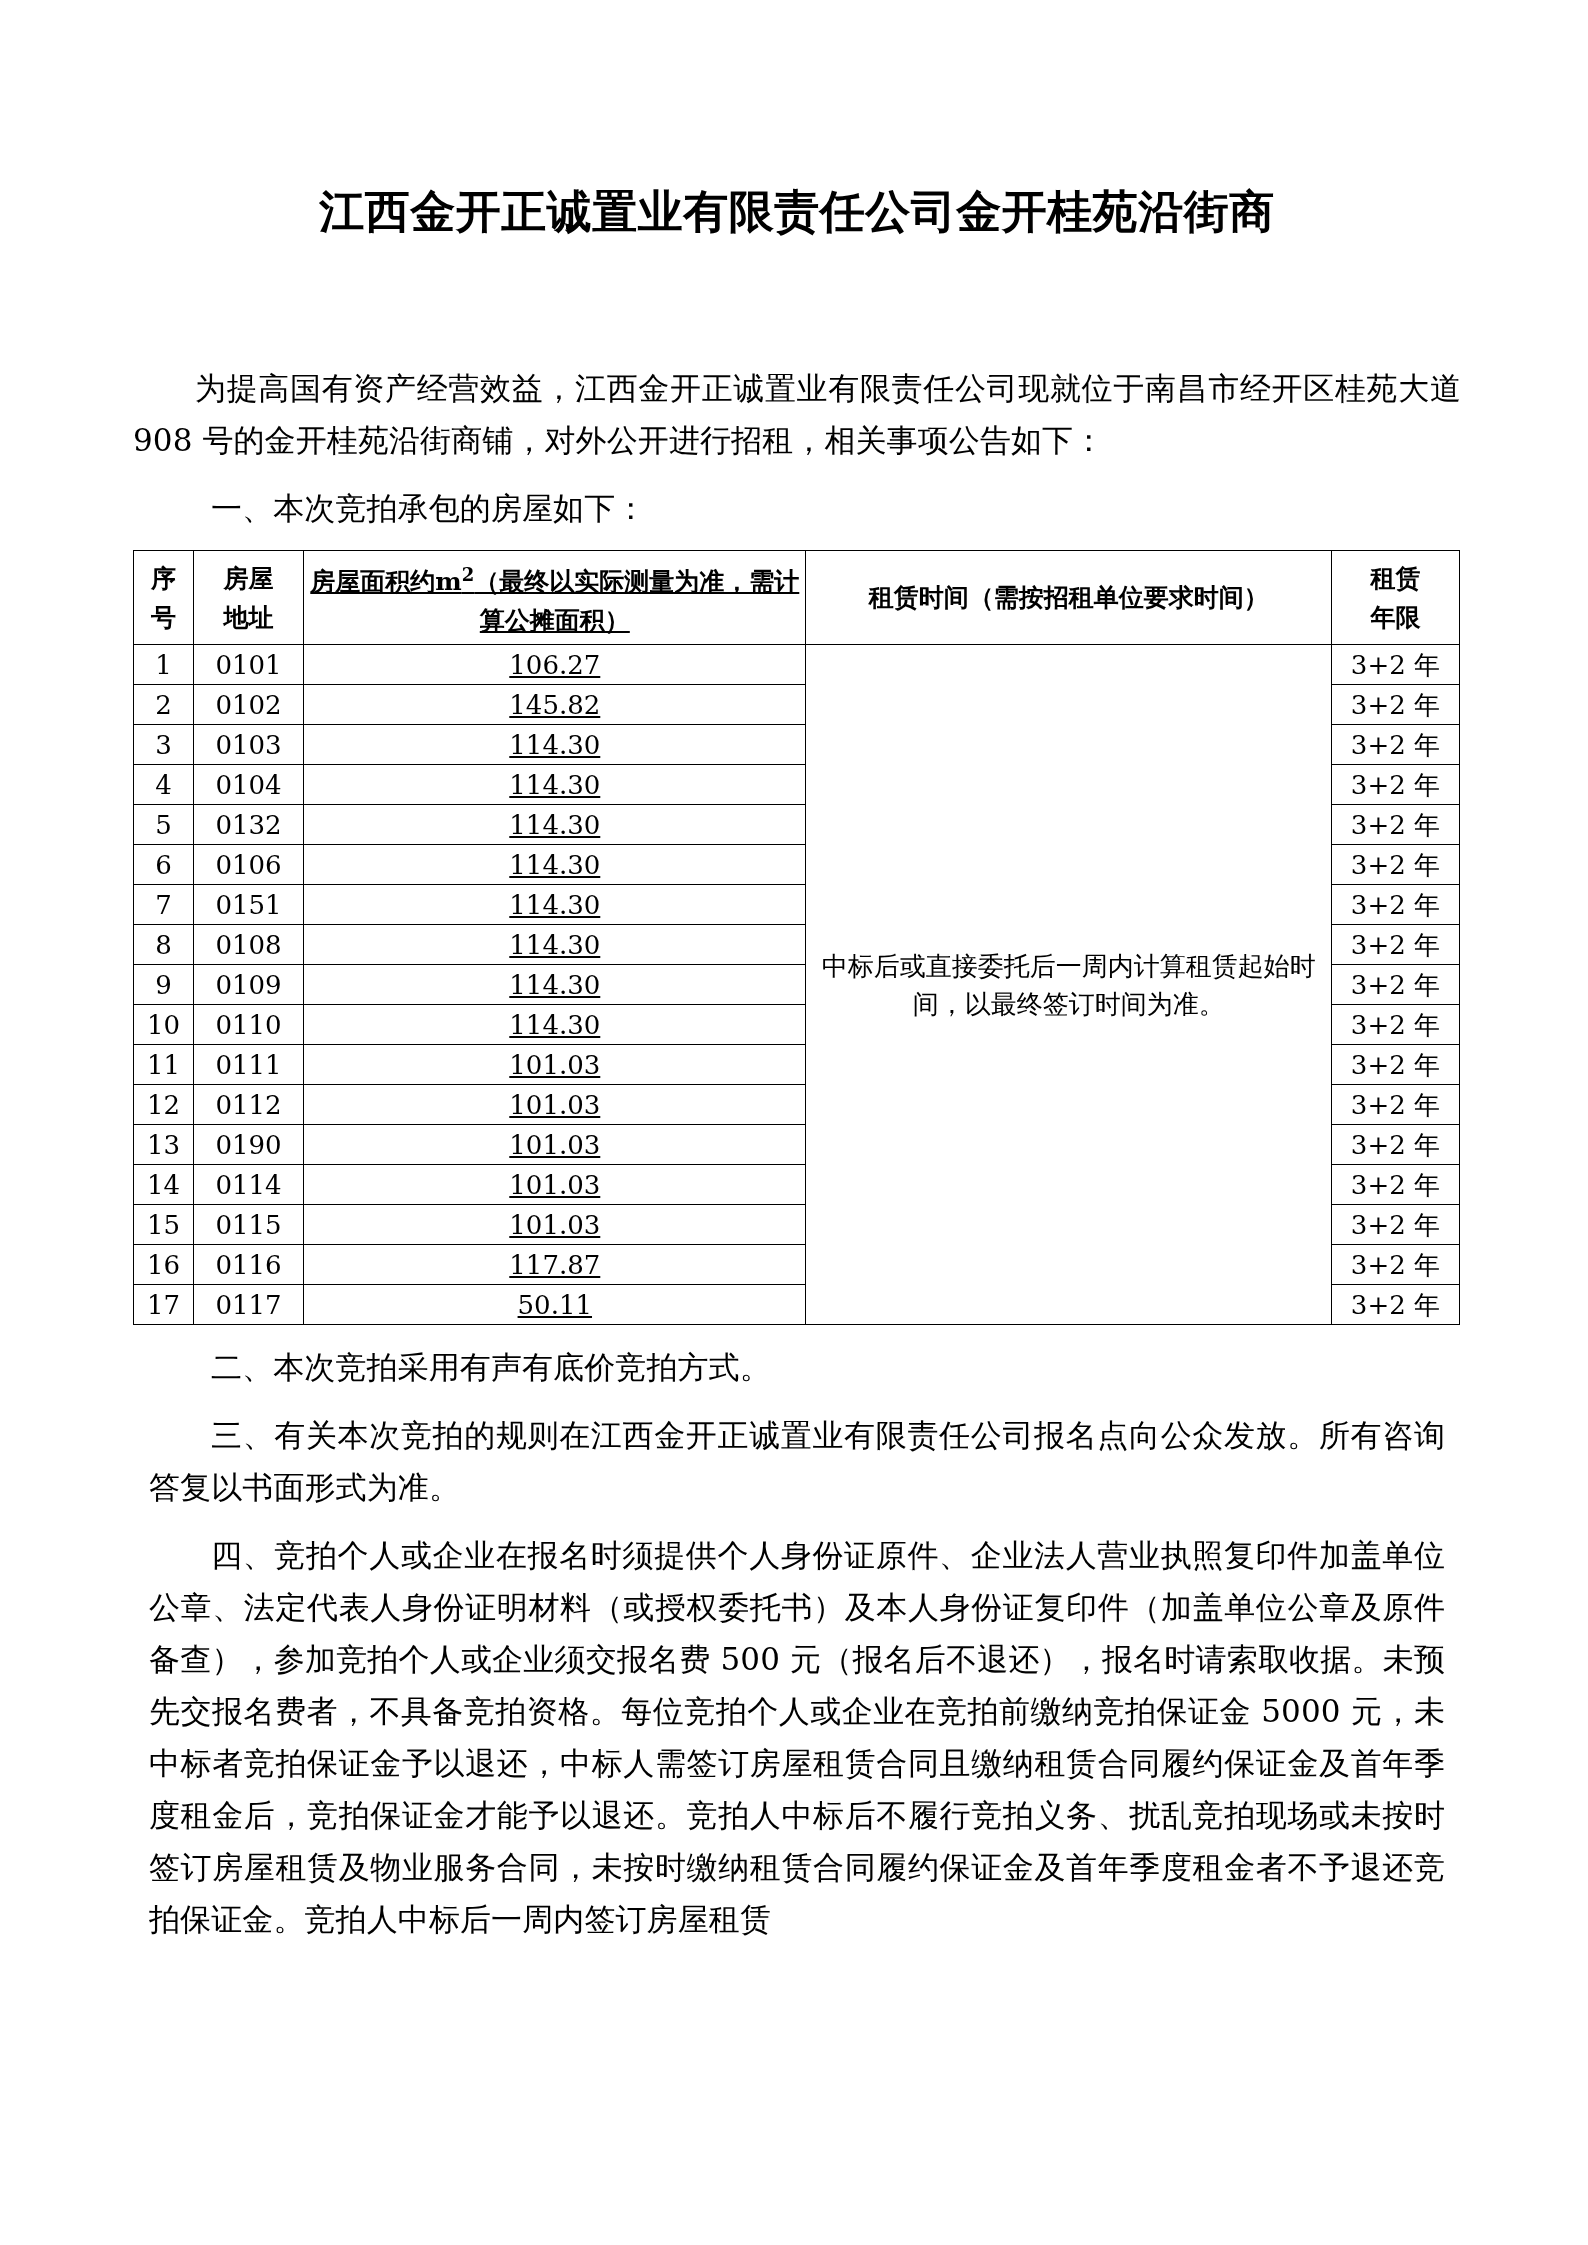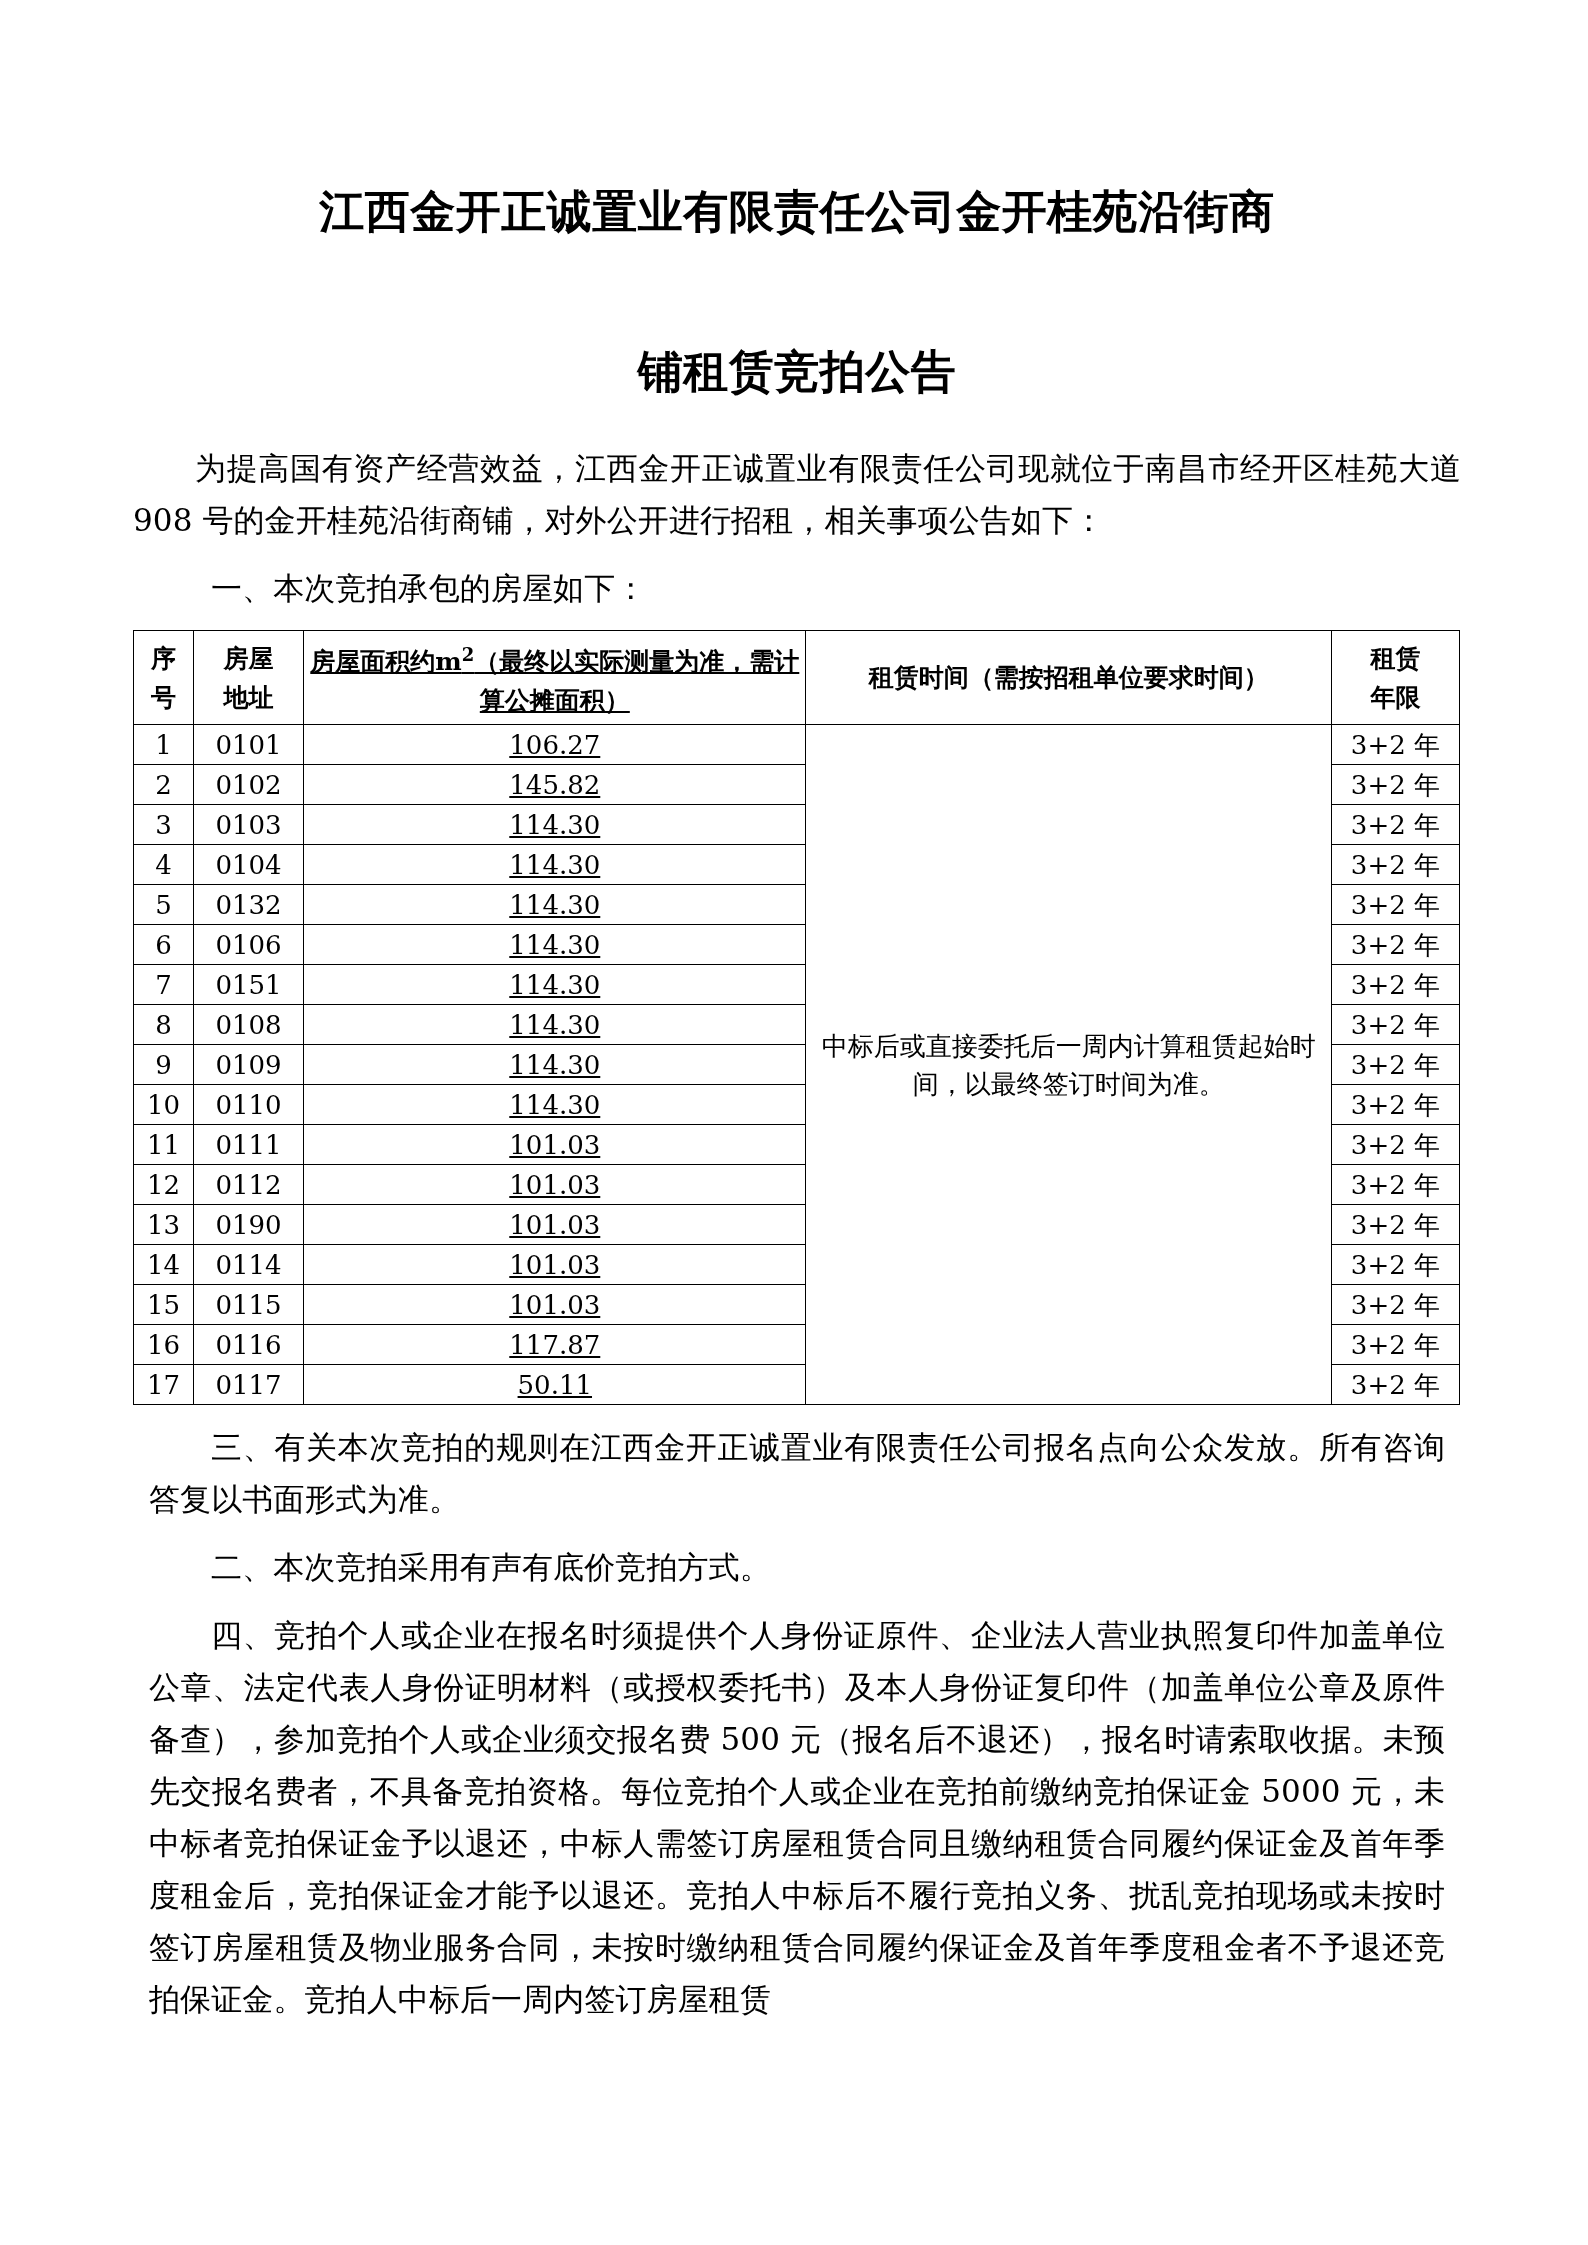--- a/index.html
+++ b/index.html
@@ -110,21 +110,20 @@
   .num-cell { font-variant-numeric: tabular-nums; }
 </style>
 </head>
 <body>
 
 <div class="page">
   <div class="content">
 
     <h1 class="doc-title">
       <span>江西金开正诚置业有限责任公司金开桂苑沿街商</span><br>
-      <span>铺租赁竞拍公告</span>
     </h1>
 
     <p class="para lead">为提高国有资产经营效益，江西金开正诚置业有限责任公司现就位于南昌市经开区桂苑大道 908 号的金开桂苑沿街商铺，对外公开进行招租，相关事项公告如下：</p>
 
     <p class="para para-nogap">一、本次竞拍承包的房屋如下：</p>
 
     <div class="tbl-wrap">
       <table class="rent-table">
         <colgroup>
           <col class="col-no">
@@ -243,18 +242,18 @@
             <tr>
               <td class="col-no num-cell">17</td>
               <td class="col-addr num-cell">0117</td>
               <td class="col-area num-cell">50.11</td>
               <td class="col-term">3+2 年</td>
             </tr>
           </tbody>
       </table>
     </div>
 
+    <p class="para para-nogap">二、本次竞拍采用有声有底价竞拍方式。</p>
     <p class="para para-nogap">三、有关本次竞拍的规则在江西金开正诚置业有限责任公司报名点向公众发放。所有咨询答复以书面形式为准。</p>
-    <p class="para para-nogap">二、本次竞拍采用有声有底价竞拍方式。</p>
     <p class="para para-nogap">四、竞拍个人或企业在报名时须提供个人身份证原件、企业法人营业执照复印件加盖单位公章、法定代表人身份证明材料（或授权委托书）及本人身份证复印件（加盖单位公章及原件备查），参加竞拍个人或企业须交报名费 500 元（报名后不退还），报名时请索取收据。未预先交报名费者，不具备竞拍资格。每位竞拍个人或企业在竞拍前缴纳竞拍保证金 5000 元，未中标者竞拍保证金予以退还，中标人需签订房屋租赁合同且缴纳租赁合同履约保证金及首年季度租金后，竞拍保证金才能予以退还。竞拍人中标后不履行竞拍义务、扰乱竞拍现场或未按时签订房屋租赁及物业服务合同，未按时缴纳租赁合同履约保证金及首年季度租金者不予退还竞拍保证金。竞拍人中标后一周内签订房屋租赁</p>
 
   </div>
 </div>
 
 </body></html>

